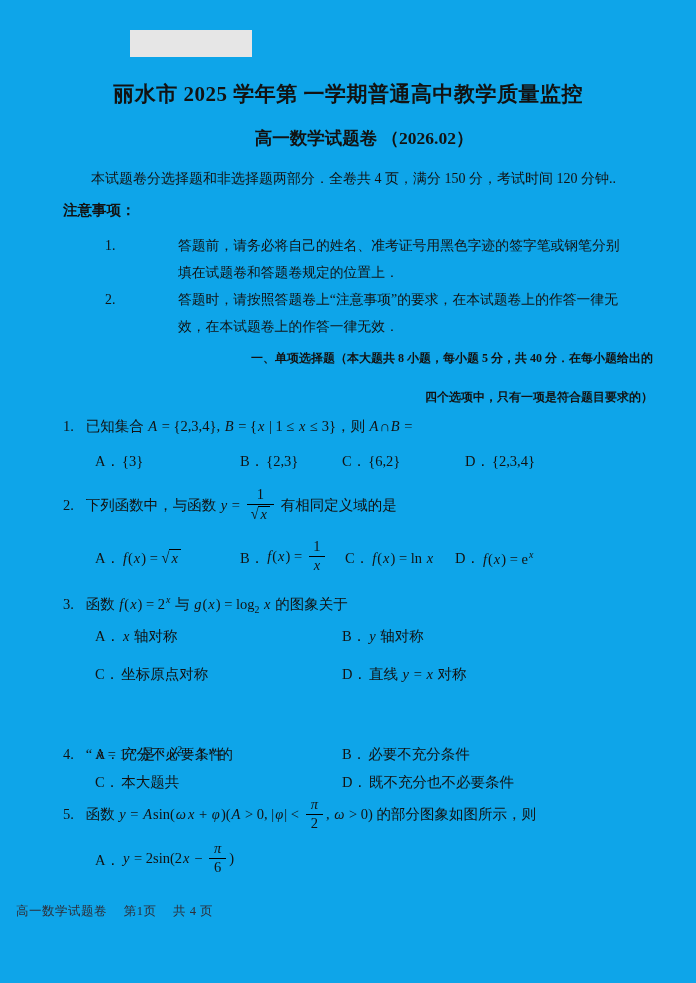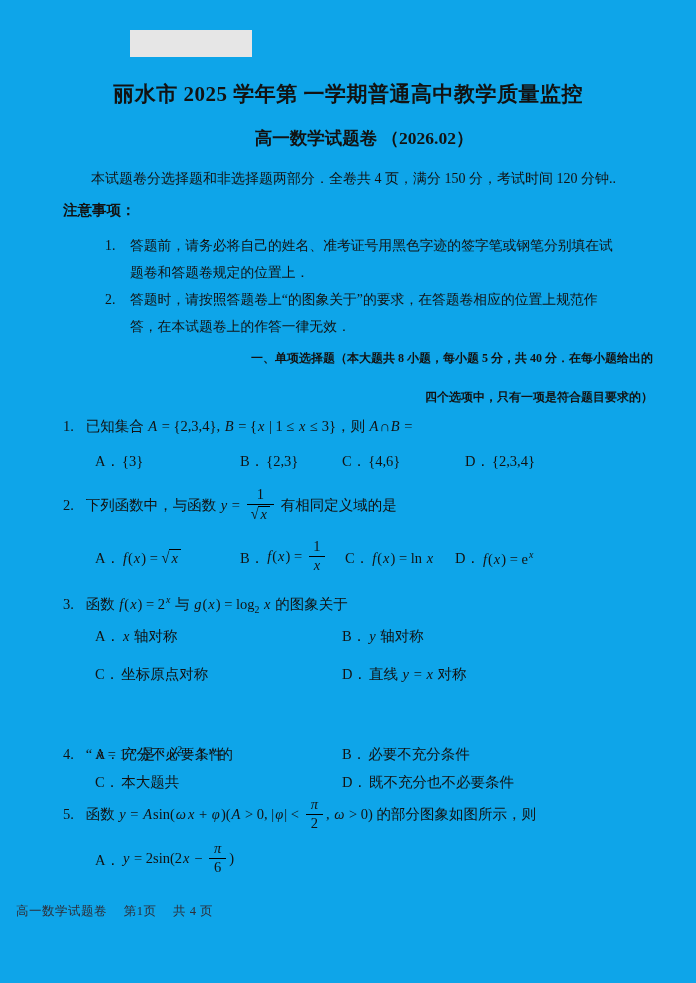--- a/index.html
+++ b/index.html
@@ -17,21 +17,21 @@
     left:16px;top:126px;width:100%;text-align:center;
     font-size:17.5px;font-weight:bold;
   }
   .intro{
     left:63px;top:168px;width:575px;font-size:14px;line-height:21px;
     text-indent:2em;
   }
   .notice-h{left:63px;top:201px;font-size:14.5px;font-weight:bold;}
   .notice{left:105px;width:520px;font-size:13.8px;line-height:27px;display:flex;}
   .notice .nnum{flex:0 0 25px;}
-  .notice .ntext{width:492px;}
+  .notice .ntext{width:492px;margin-left:48px;}
   .n1{top:232px;}
   .n2{top:286px;}
   .section-h{
     left:63px;top:339px;width:590px;font-size:12px;font-weight:bold;line-height:39px;text-align:right;
   }
   .section-h .l2{padding-left:32px;}
   .q{left:63px;font-size:14.5px;white-space:nowrap;}
   .qnum{display:inline-block;min-width:19px;}
   .opts{left:95px;font-size:14.5px;white-space:nowrap;display:flex;align-items:center;}
   .opt{display:inline-flex;align-items:center;}
@@ -76,21 +76,21 @@
   <div class="abs intro">本试题卷分选择题和非选择题两部分．全卷共 4 页，满分 150 分，考试时间 120 分钟..</div>
 
   <div class="abs notice-h">注意事项：</div>
 
   <div class="abs notice n1">
     <span class="nnum">1.</span>
     <span class="ntext">答题前，请务必将自己的姓名、准考证号用黑色字迹的签字笔或钢笔分别填在试题卷和答题卷规定的位置上．</span>
   </div>
   <div class="abs notice n2">
     <span class="nnum">2.</span>
-    <span class="ntext">答题时，请按照答题卷上“的图象关于”的要求，在答题卷相应的位置上规范作答，在本试题卷上的作答一律无效．</span>
+    <span class="ntext">答题时，请按照答题卷上“注意事项”的要求，在本试题卷上的作答一律无效，在本试题卷上的作答一律无效．</span>
   </div>
 
   <div class="abs section-h">
     <div class="l1">一、单项选择题（本大题共 8 小题，每小题 5 分，共 40 分．在每小题给出的</div>
     <div class="l2">四个选项中，只有一项是符合题目要求的）</div>
   </div>
 
   <div class="abs q q1">
     <span class="qnum">1.</span>
     <span><span class="mt">已知集合 </span><span class="mv">A</span><span class="mt"> = {2,3,4}, </span><span class="mv">B</span><span class="mt"> = {</span><span class="mv">x</span><span class="mt"> | 1 ≤ </span><span class="mv">x</span><span class="mt"> ≤ 3}，则 </span><span class="mv">A</span><span class="mt">∩</span><span class="mv">B</span><span class="mt"> =</span></span>
@@ -99,21 +99,21 @@
     <span class="opt w1">
         <span class="olabel">A．</span>
         <span><span class="mt">{3}</span></span>
       </span>
     <span class="opt w2">
         <span class="olabel">B．</span>
         <span><span class="mt">{2,3}</span></span>
       </span>
     <span class="opt w3">
         <span class="olabel">C．</span>
-        <span><span class="mt">{4,6}</span></span>
+        <span><span class="mt">{6,2}</span></span>
       </span>
     <span class="opt">
         <span class="olabel">D．</span>
         <span><span class="mt">{2,3,4}</span></span>
       </span>
   </div>
 
   <div class="abs q q2">
     <span class="qnum">2.</span>
     <span><span class="mt">下列函数中，与函数 </span><span class="mv">y</span><span class="mt"> = </span><span class="frac"><span class="fn"><span class="mt">1</span></span><span class="fd"><span class="sqrt"><span class="rs">√</span><span class="rad"><span class="mv">x</span></span></span></span></span><span class="mt"> 有相同定义域的是</span></span>

